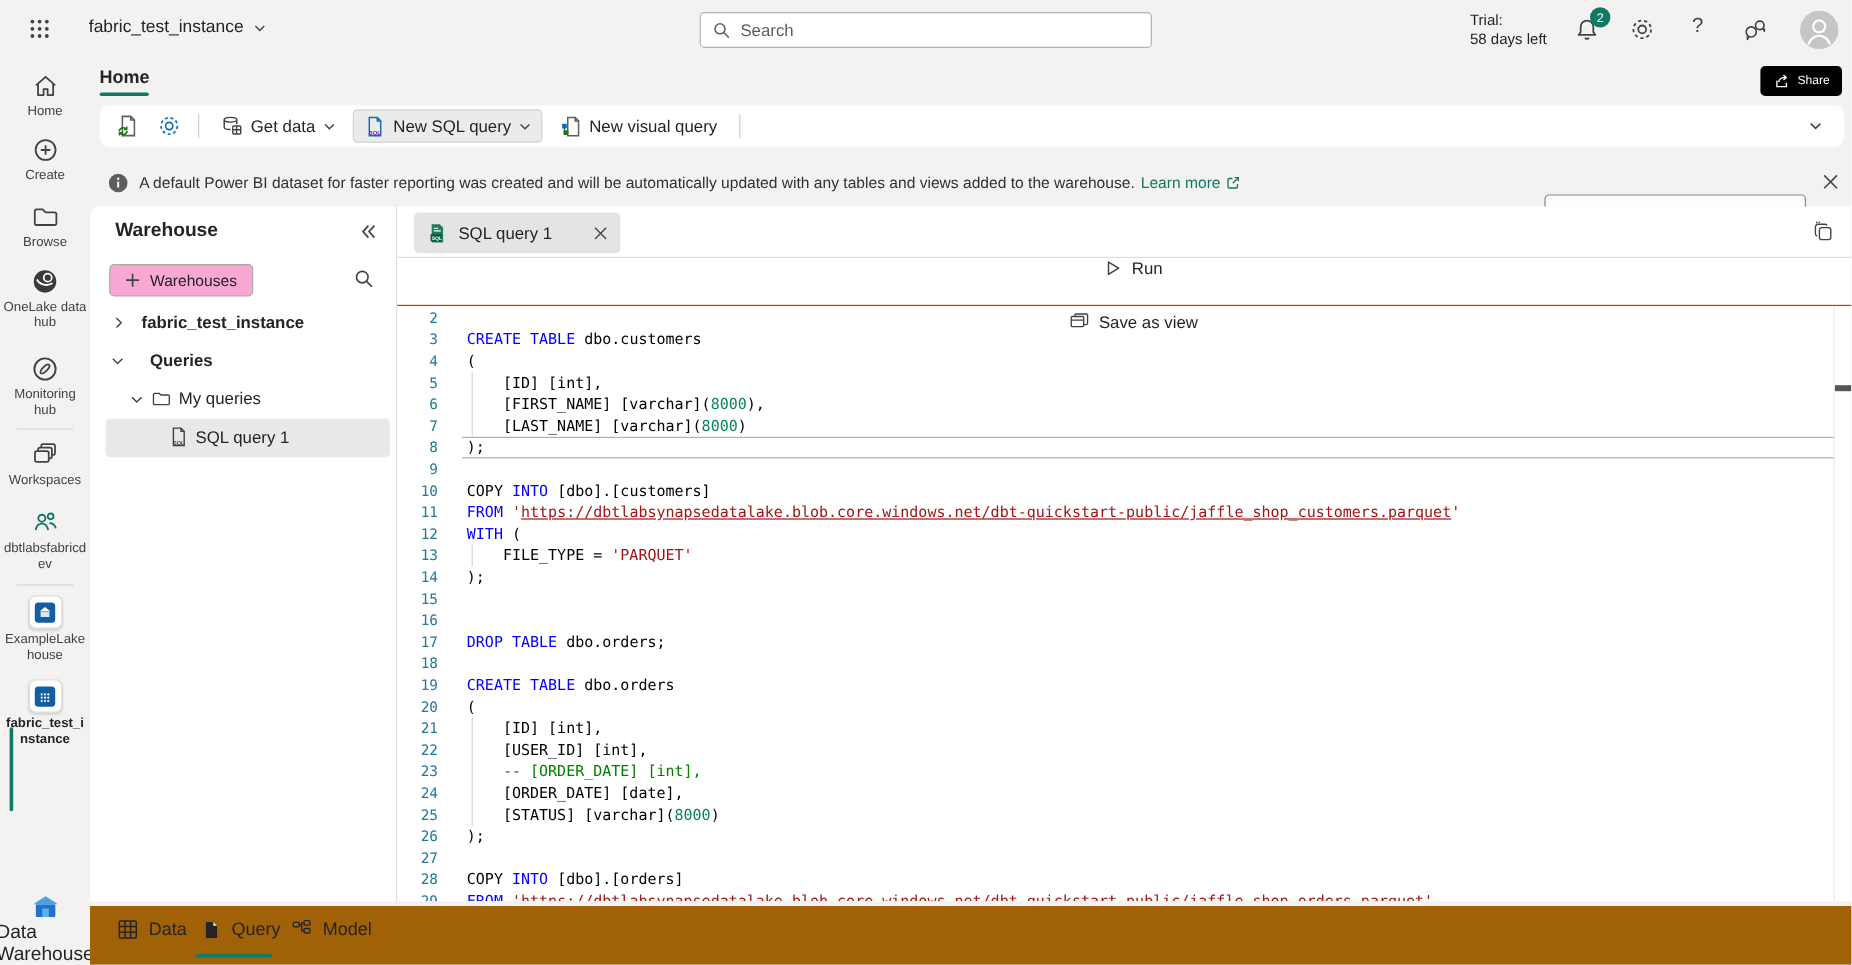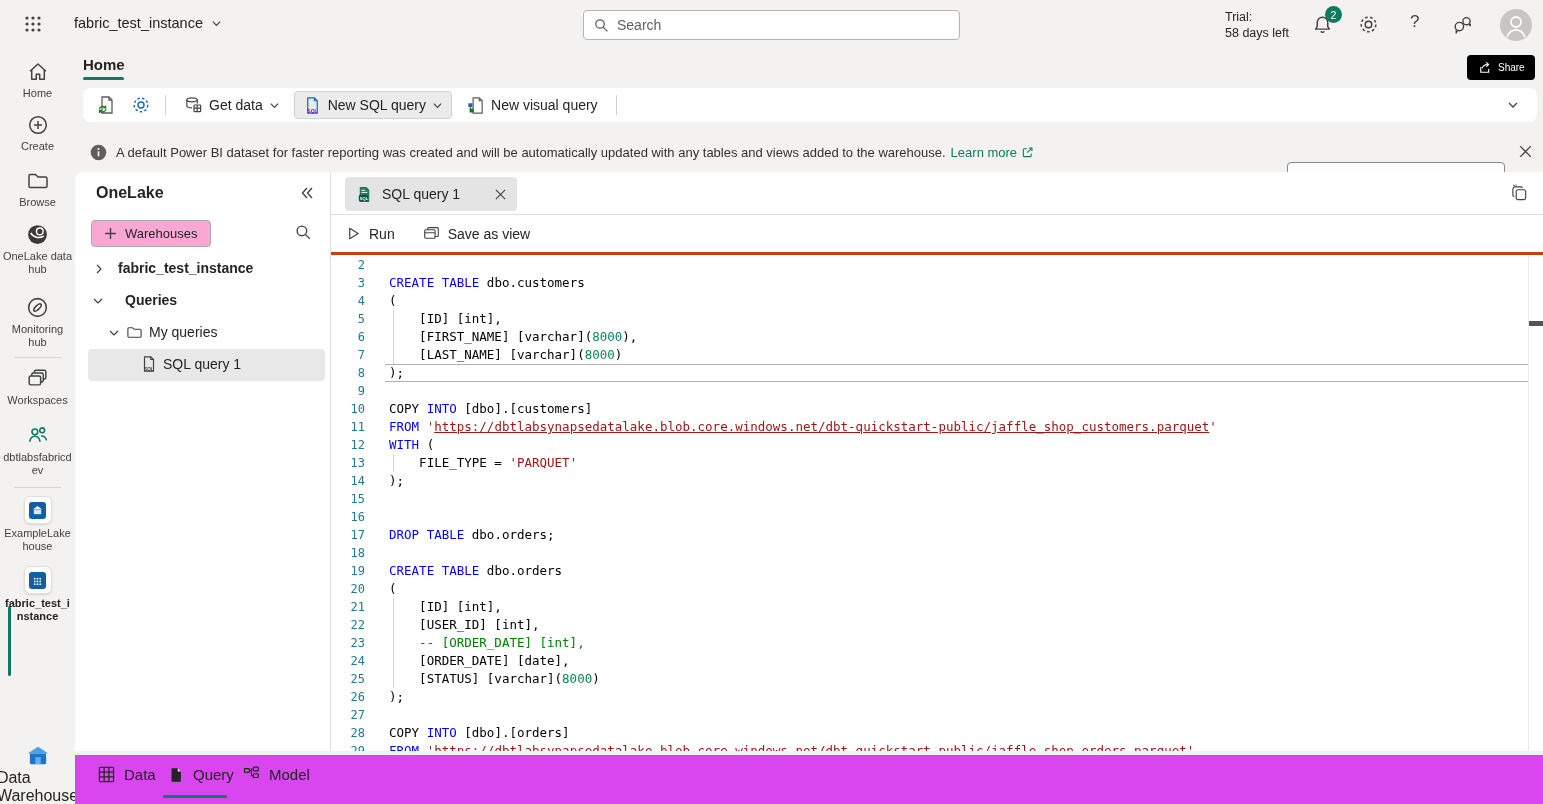--- a/index.html
+++ b/index.html
@@ -65,37 +65,37 @@
   .trow .tico { position:absolute; top:7px; }
   .sel-rect { position:absolute; left:13px; top:177px; width:237px; height:32px; background:#e8e8e8; border-radius:4px; }
   .fw600 { font-weight:600; }
 
   
   .editor { position:absolute; left:256px; top:0; right:0; bottom:0; }
   .tabstrip { position:absolute; left:0; top:0; right:0; height:43px; border-bottom:1px solid #e1dfdd; }
   .qtab { position:absolute; left:14px; top:5px; width:172px; height:34px; background:#e4e4e4; border-radius:4px; display:flex; align-items:center; padding:0 10px; gap:8px; font-size:14px; cursor:pointer; }
   .qtab .close { margin-left:auto; cursor:pointer; display:flex; }
   .copy-ico { position:absolute; right:14px; top:12px; cursor:pointer; }
-  .runrow { position:absolute; left:0; top:43px; right:0; height:40px; border-bottom:3px solid #c2410c; display:flex; align-items:center; padding-left:15px; gap:28px; }
+  .runrow { position:absolute; left:0; top:43px; right:0; height:40px; border-bottom:1px solid #c2410c; display:flex; align-items:center; padding-left:15px; gap:28px;flex-direction:column; }
   .cmd { display:flex; align-items:center; gap:8px; font-size:14px; cursor:pointer; }
 
   
   .code { position:absolute; left:0; top:83px; right:0; bottom:0; overflow:hidden; padding-top:1px; }
   .code::after { content:""; position:absolute; right:14px; top:0; bottom:0; width:1px; background:#ececec; }
   .ruler-mark { position:absolute; right:0; top:66px; width:14px; height:5px; background:#555; }
   .cl { display:flex; height:18px; line-height:18px; font-family:"DejaVu Sans Mono",monospace; font-size:12.5px; position:relative; }
   .ln { width:34px; text-align:right; color:#237893; font-size:12px; flex:none; user-select:none; }
   .ct { margin-left:24px; white-space:pre; position:relative; color:#000; }
   .cl.gd .ct::before { content:""; position:absolute; left:4px; top:0; bottom:0; width:1px; background:#d3d3d3; }
   .cl.cur::after { content:""; position:absolute; left:54px; right:14px; top:0; bottom:0; border-top:1px solid #b0b0b0; border-bottom:1px solid #b0b0b0; }
   .tk-k { color:#0000ff; } .tk-d { color:#000000; } .tk-n { color:#098658; }
   .tk-s { color:#a31515; } .tk-su { color:#a31515; text-decoration:underline; } .tk-c { color:#008000; }
 
   
-  .bottombar { position:absolute; left:75px; top:755px; width:1468px; height:49px; background:#d946ef; }
+  .bottombar { position:absolute; left:75px; top:755px; width:1468px; height:49px; background:#a16207; }
   .btab { position:absolute; top:11px; display:flex; align-items:center; gap:9px; font-size:15px; cursor:pointer; color:#242424; }
   .btab.active { font-weight:400; }
   .btab-underline { position:absolute; left:88px; top:40px; width:64px; height:3px; border-radius:2px; background:#117865; }
   .dw-item { position:absolute; left:0; top:693px; width:75px; display:flex; flex-direction:column; align-items:center; }
 </style>
 </head>
 <body>
 
 <div class="topbar">
   <div class="waffle">
@@ -343,21 +343,21 @@
         <rect x="4.5" y="10" width="15" height="9.5" rx="1" fill="#2073c7"></rect>
         <rect x="9.5" y="13" width="5" height="6.5" fill="#5db2ee"></rect>
       </svg>
     <span class="lbl">Data Warehouse</span>
   </div>
 </div>
 
 <div class="main">
 
   <div class="explorer">
-    <div class="exp-title">OneLake</div>
+    <div class="exp-title">Warehouse</div>
     <div class="exp-collapse">
       <svg width="14" height="14" viewBox="0 0 14 14" fill="none" stroke="#424242" stroke-width="1.4">
           <path d="M7 2L2.5 7 7 12M12 2L7.5 7l4.5 5"></path>
         </svg>
     </div>
     <div class="wh-btn">
       <svg width="13" height="13" viewBox="0 0 12 12" stroke="#424242" stroke-width="1.3">
           <path d="M6 1v10M1 6h10"></path>
         </svg>
       <span>Warehouses</span>

